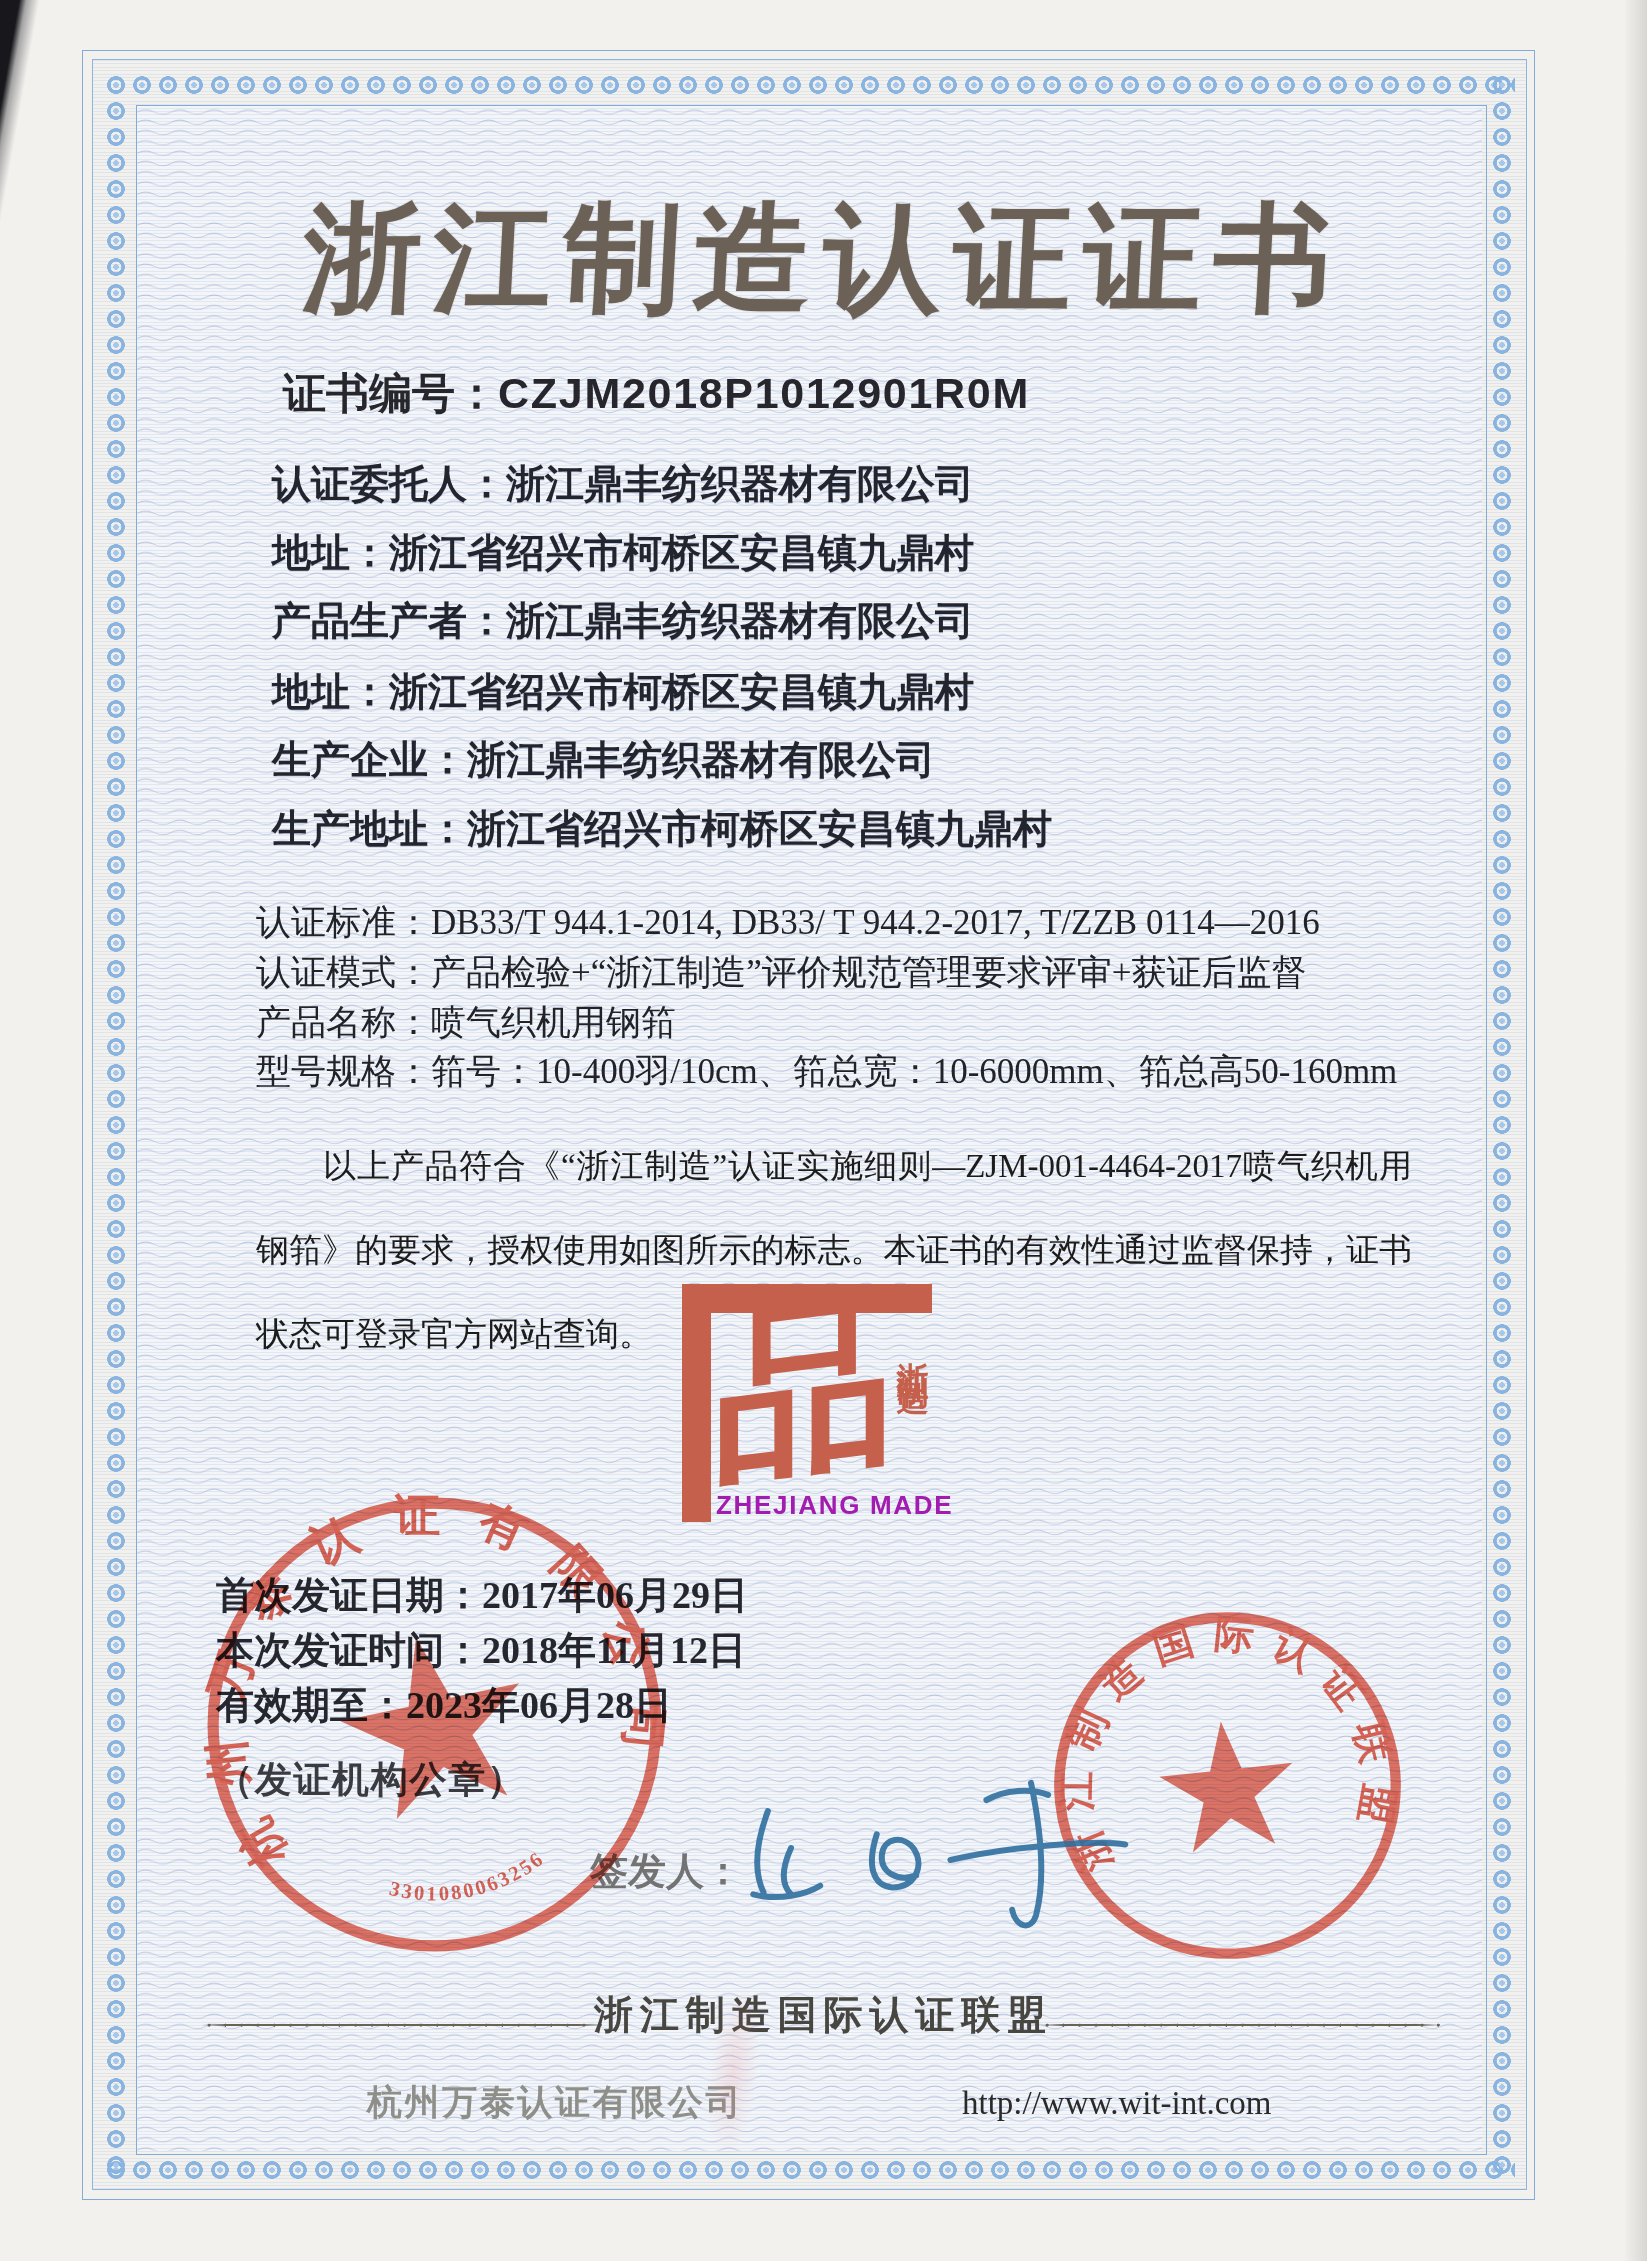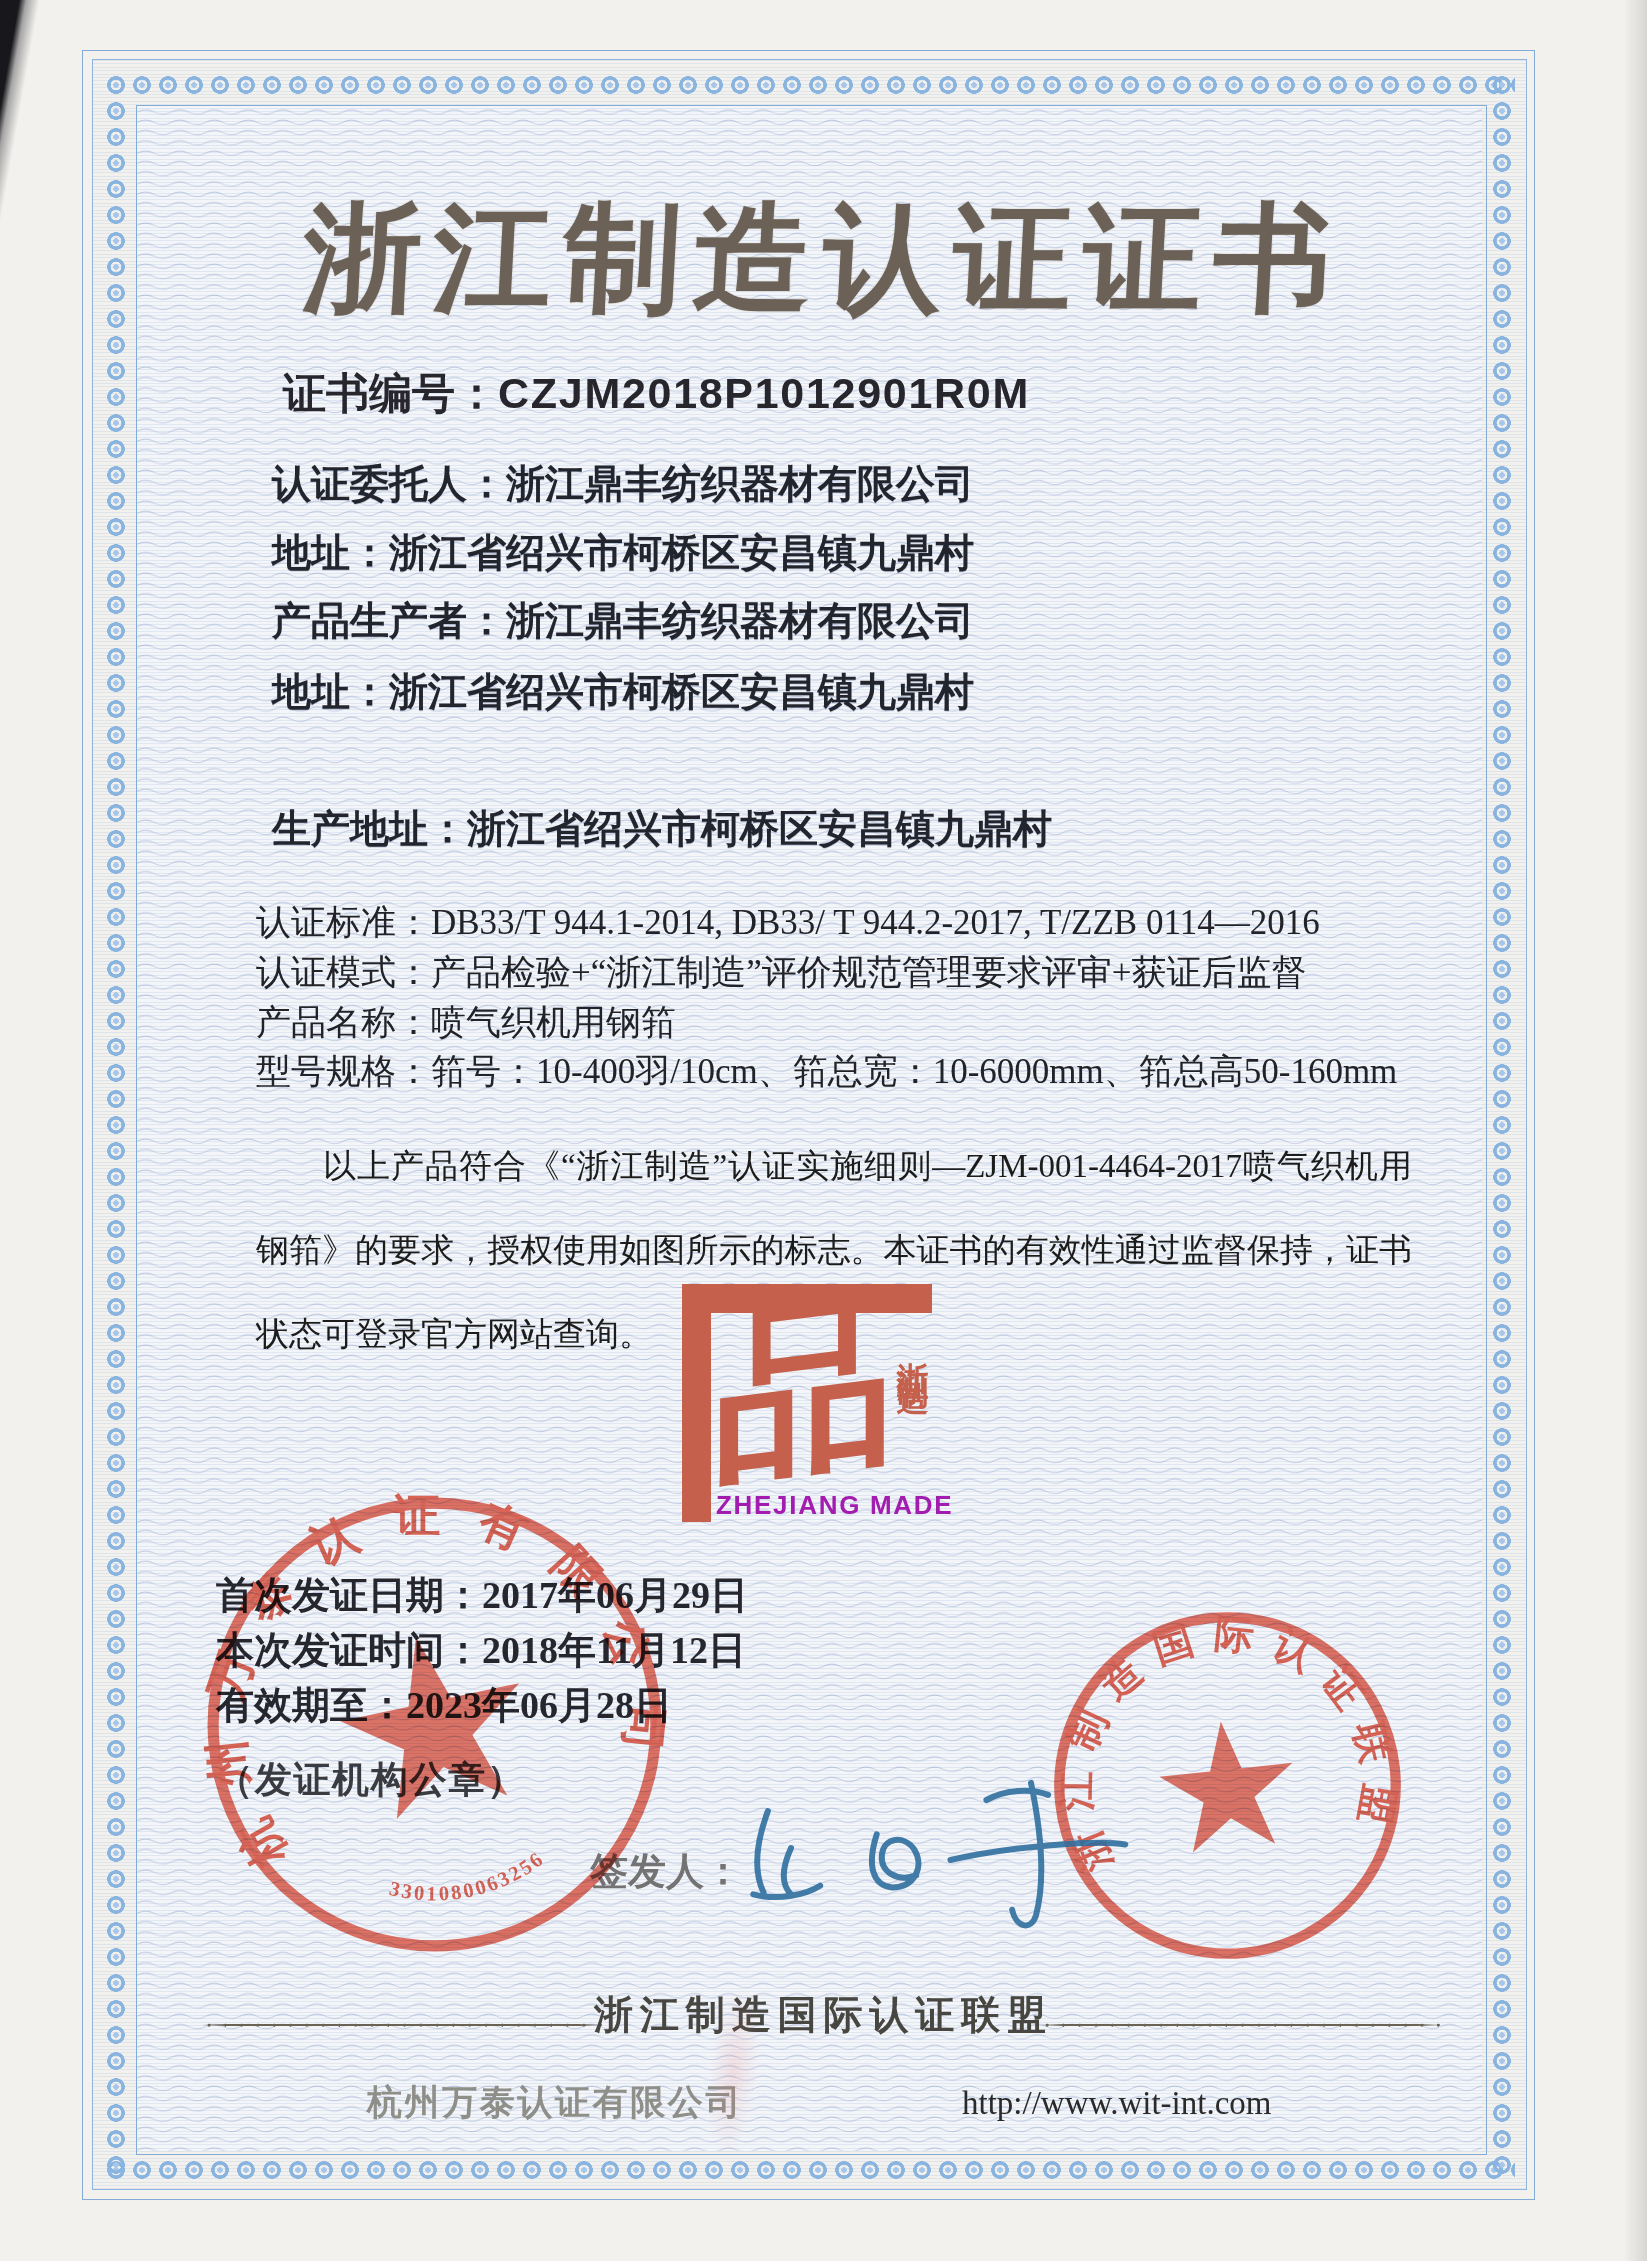--- a/index.html
+++ b/index.html
@@ -118,20 +118,21 @@
 
   <div class="title">浙江制造认证证书</div>
   <div class="cert-no">
     <span>证书编号：</span><span class="num">CZJM2018P1012901R0M</span>
   </div>
 
   <div class="field-line" style="top:457px;"><span>认证委托人：</span><span>浙江鼎丰纺织器材有限公司</span></div>
   <div class="field-line" style="top:526px;"><span>地址：</span><span>浙江省绍兴市柯桥区安昌镇九鼎村</span></div>
   <div class="field-line" style="top:594px;"><span>产品生产者：</span><span>浙江鼎丰纺织器材有限公司</span></div>
   <div class="field-line" style="top:665px;"><span>地址：</span><span>浙江省绍兴市柯桥区安昌镇九鼎村</span></div>
+  <div class="field-line" style="top:733px;"><span>生产企业：</span><span>浙江鼎丰纺织器材有限公司</span></div>
   <div class="field-line" style="top:802px;"><span>生产地址：</span><span>浙江省绍兴市柯桥区安昌镇九鼎村</span></div>
 
   <div class="spec-line" style="top:899px;"><span>认证标准：</span><span>DB33/T 944.1-2014, DB33/ T 944.2-2017, T/ZZB 0114—2016</span></div>
   <div class="spec-line" style="top:999px;"><span>产品名称：</span><span>喷气织机用钢筘</span></div>
   <div class="spec-line" style="top:949px;"><span>认证模式：</span><span>产品检验+“浙江制造”评价规范管理要求评审+获证后监督</span></div>
   <div class="spec-line" style="top:1048px;"><span>型号规格：</span><span>筘号：10-400羽/10cm、筘总宽：10-6000mm、筘总高50-160mm</span></div>
 
   <div class="statement">以上产品符合《“浙江制造”认证实施细则—ZJM-001-4464-2017喷气织机用钢筘》的要求，授权使用如图所示的标志。本证书的有效性通过监督保持，证书状态可登录官方网站查询。</div>
 
   <div class="logo">

